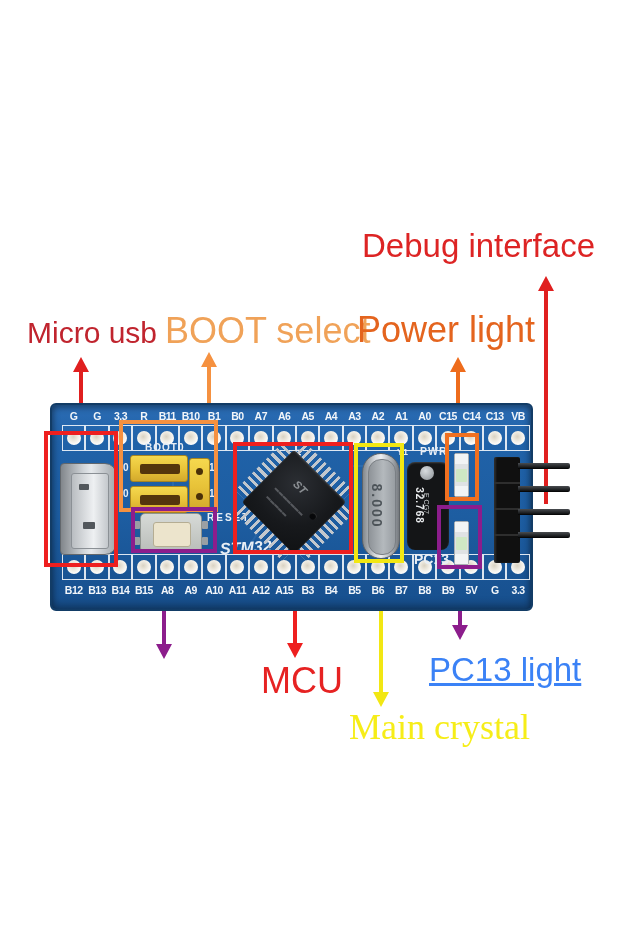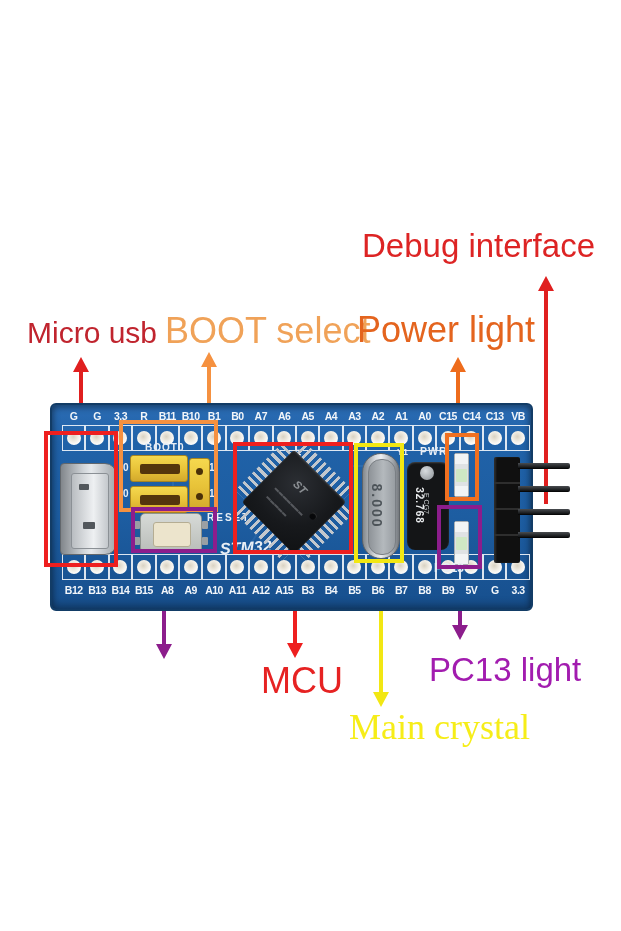--- a/index.html
+++ b/index.html
@@ -9,21 +9,21 @@
   }
   .abs{position:absolute;}
   
   .callout{position:absolute;white-space:nowrap;line-height:1.05;font-family:"Liberation Sans",sans-serif;}
   #lbl-debug  {left:362px;top:229px;font-size:33px;color:#dd2424;}
   #lbl-usb    {left:27px; top:317px;font-size:30px;color:#c0242e;}
   #lbl-boot   {left:165px;top:312px;font-size:36px;color:#f0a258;}
   #lbl-power  {left:357px;top:311px;font-size:36px;color:#e4641e;}
   #lbl-reset  {left:55px; top:664px;font-size:34px;color:#722a8a;}
   #lbl-mcu    {left:261px;top:662px;font-size:36px;color:#e62222;}
-  #lbl-pc13   {left:429px;top:653px;font-size:33px;color:#a21caf;}
+  #lbl-pc13   {left:429px;top:653px;font-size:33px;color:#3b82f6;text-decoration:underline;}
   #lbl-crystal{left:349px;top:709px;font-size:36px;color:#f6ed18;font-family:Liberation Serif, serif;}
   
   .aline{position:absolute;width:4px;}
   .ahead-up{position:absolute;width:0;height:0;border-left:8px solid transparent;border-right:8px solid transparent;}
   .ahead-down{position:absolute;width:0;height:0;border-left:8px solid transparent;border-right:8px solid transparent;}
   
   #ar-usb-h{left:73px;top:357px;border-bottom:15px solid #e01f1f;}
   #ar-usb-l{left:79px;top:370px;height:67px;background:#e01f1f;}
   
   #ar-boot-h{left:201px;top:352px;border-bottom:15px solid #f59140;}
@@ -64,21 +64,21 @@
   .pin-cell{flex:0 0 23.4px;box-sizing:border-box;border:1px solid rgba(255,255,255,.85);display:flex;align-items:center;justify-content:center;}
   .pin-hole{width:14px;height:14px;border-radius:50%;background:radial-gradient(circle at 45% 40%, #d9d2c2 0%, #f2efe7 45%, #ffffff 75%);}
   
   .silk{position:absolute;color:#e8eef5;font-weight:bold;}
   #silk-boot0{left:93px;top:37px;font-size:10px;letter-spacing:1px;}
   #silk-reset{left:155px;top:107px;font-size:10px;letter-spacing:2px;}
   #silk-stm32{left:168px;top:134px;font-size:16px;font-style:italic;transform:rotate(-3deg);}
   #silk-u2{left:240px;top:45px;font-size:9px;transform:rotate(90deg);}
   #silk-y1{left:345px;top:42px;font-size:9px;}
   #silk-pwr{left:368px;top:40px;font-size:10.5px;letter-spacing:1px;}
-  #silk-pc13{left:362px;top:156px;font-size:12px;margin-left:20px;}
+  #silk-pc13{left:362px;top:146px;font-size:14px;}
   .jdigit{position:absolute;color:#e8eef5;font-size:10px;font-weight:bold;}
   #jd-z1{left:71px;top:57px;} #jd-z2{left:71px;top:83px;}
   #jd-o1{left:157px;top:57px;} #jd-o2{left:157px;top:83px;}
   
   #usb{left:8px;top:58px;width:57px;height:92px;border-radius:4px 12px 12px 4px;
     background:linear-gradient(90deg,#81868b 0%,#cfd3d7 40%,#e6e9ec 55%,#a2a7ac 100%);
     border:1px solid #62676c;box-sizing:border-box;}
   #usb-plate{position:absolute;left:10px;top:9px;width:36px;height:74px;border-radius:3px;
     background:linear-gradient(90deg,#b9bdc1 0%,#eef0f2 60%,#c4c8cc 100%);border:1px solid #8b9095;}
   .usb-mark{position:absolute;background:#52575c;border-radius:1px;}

